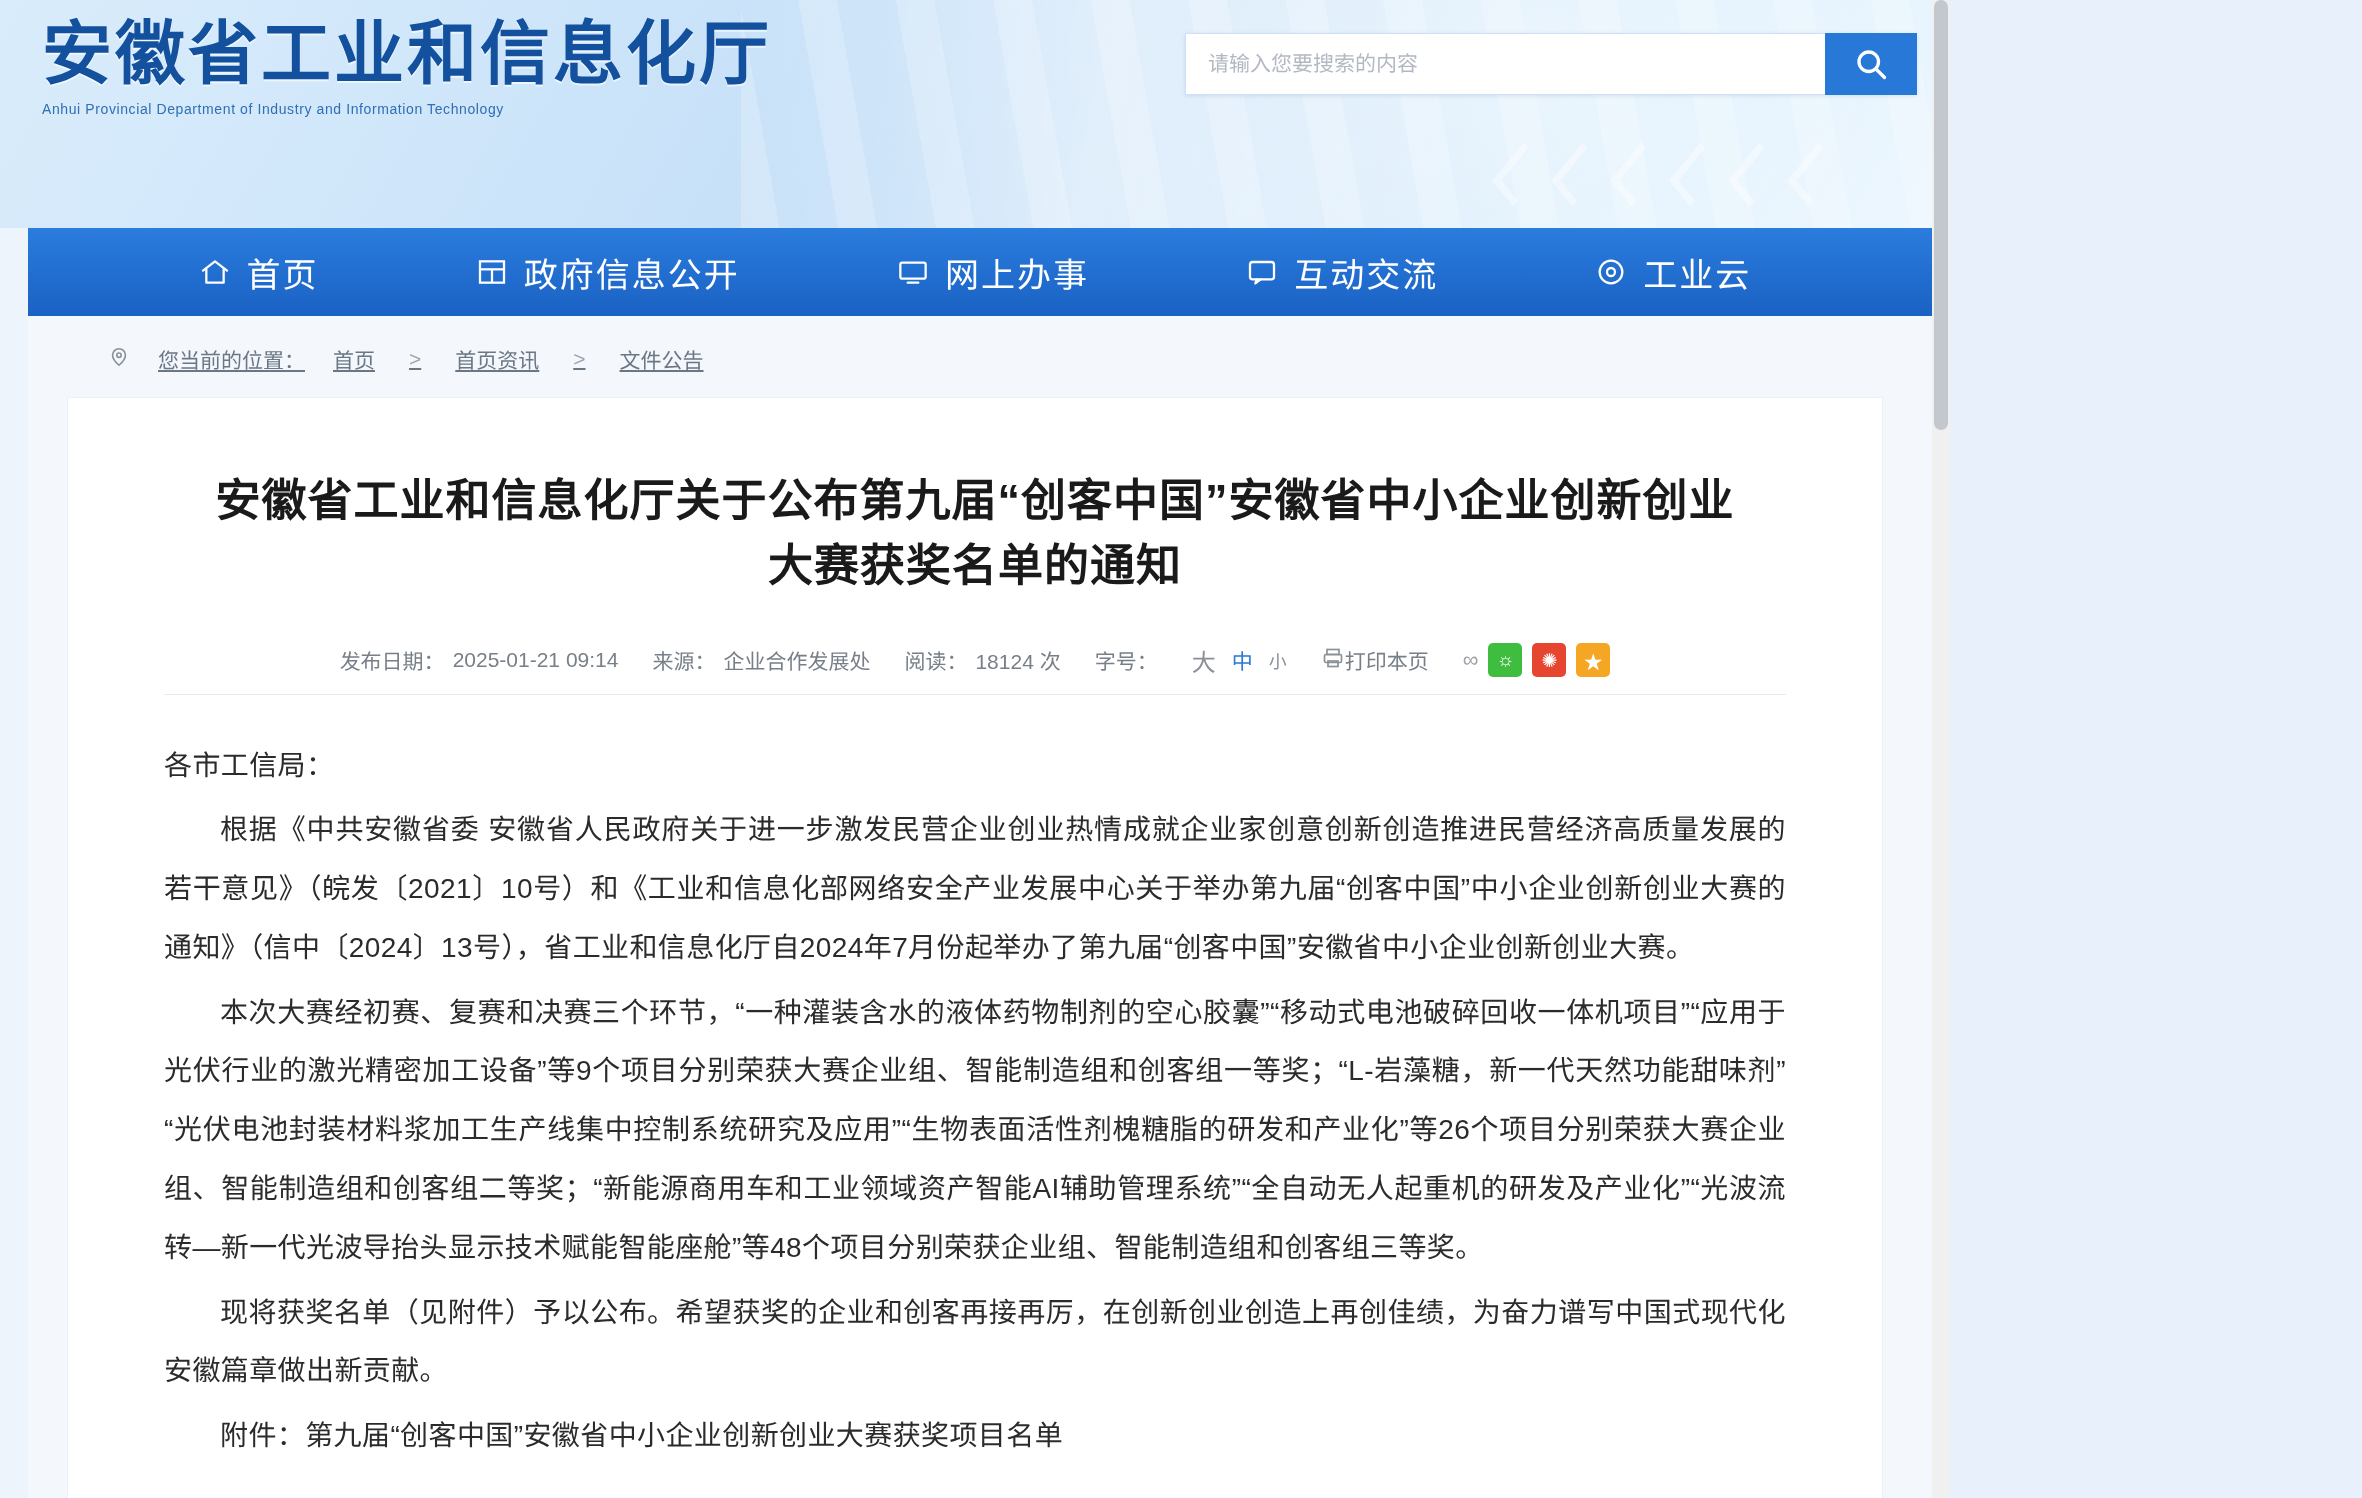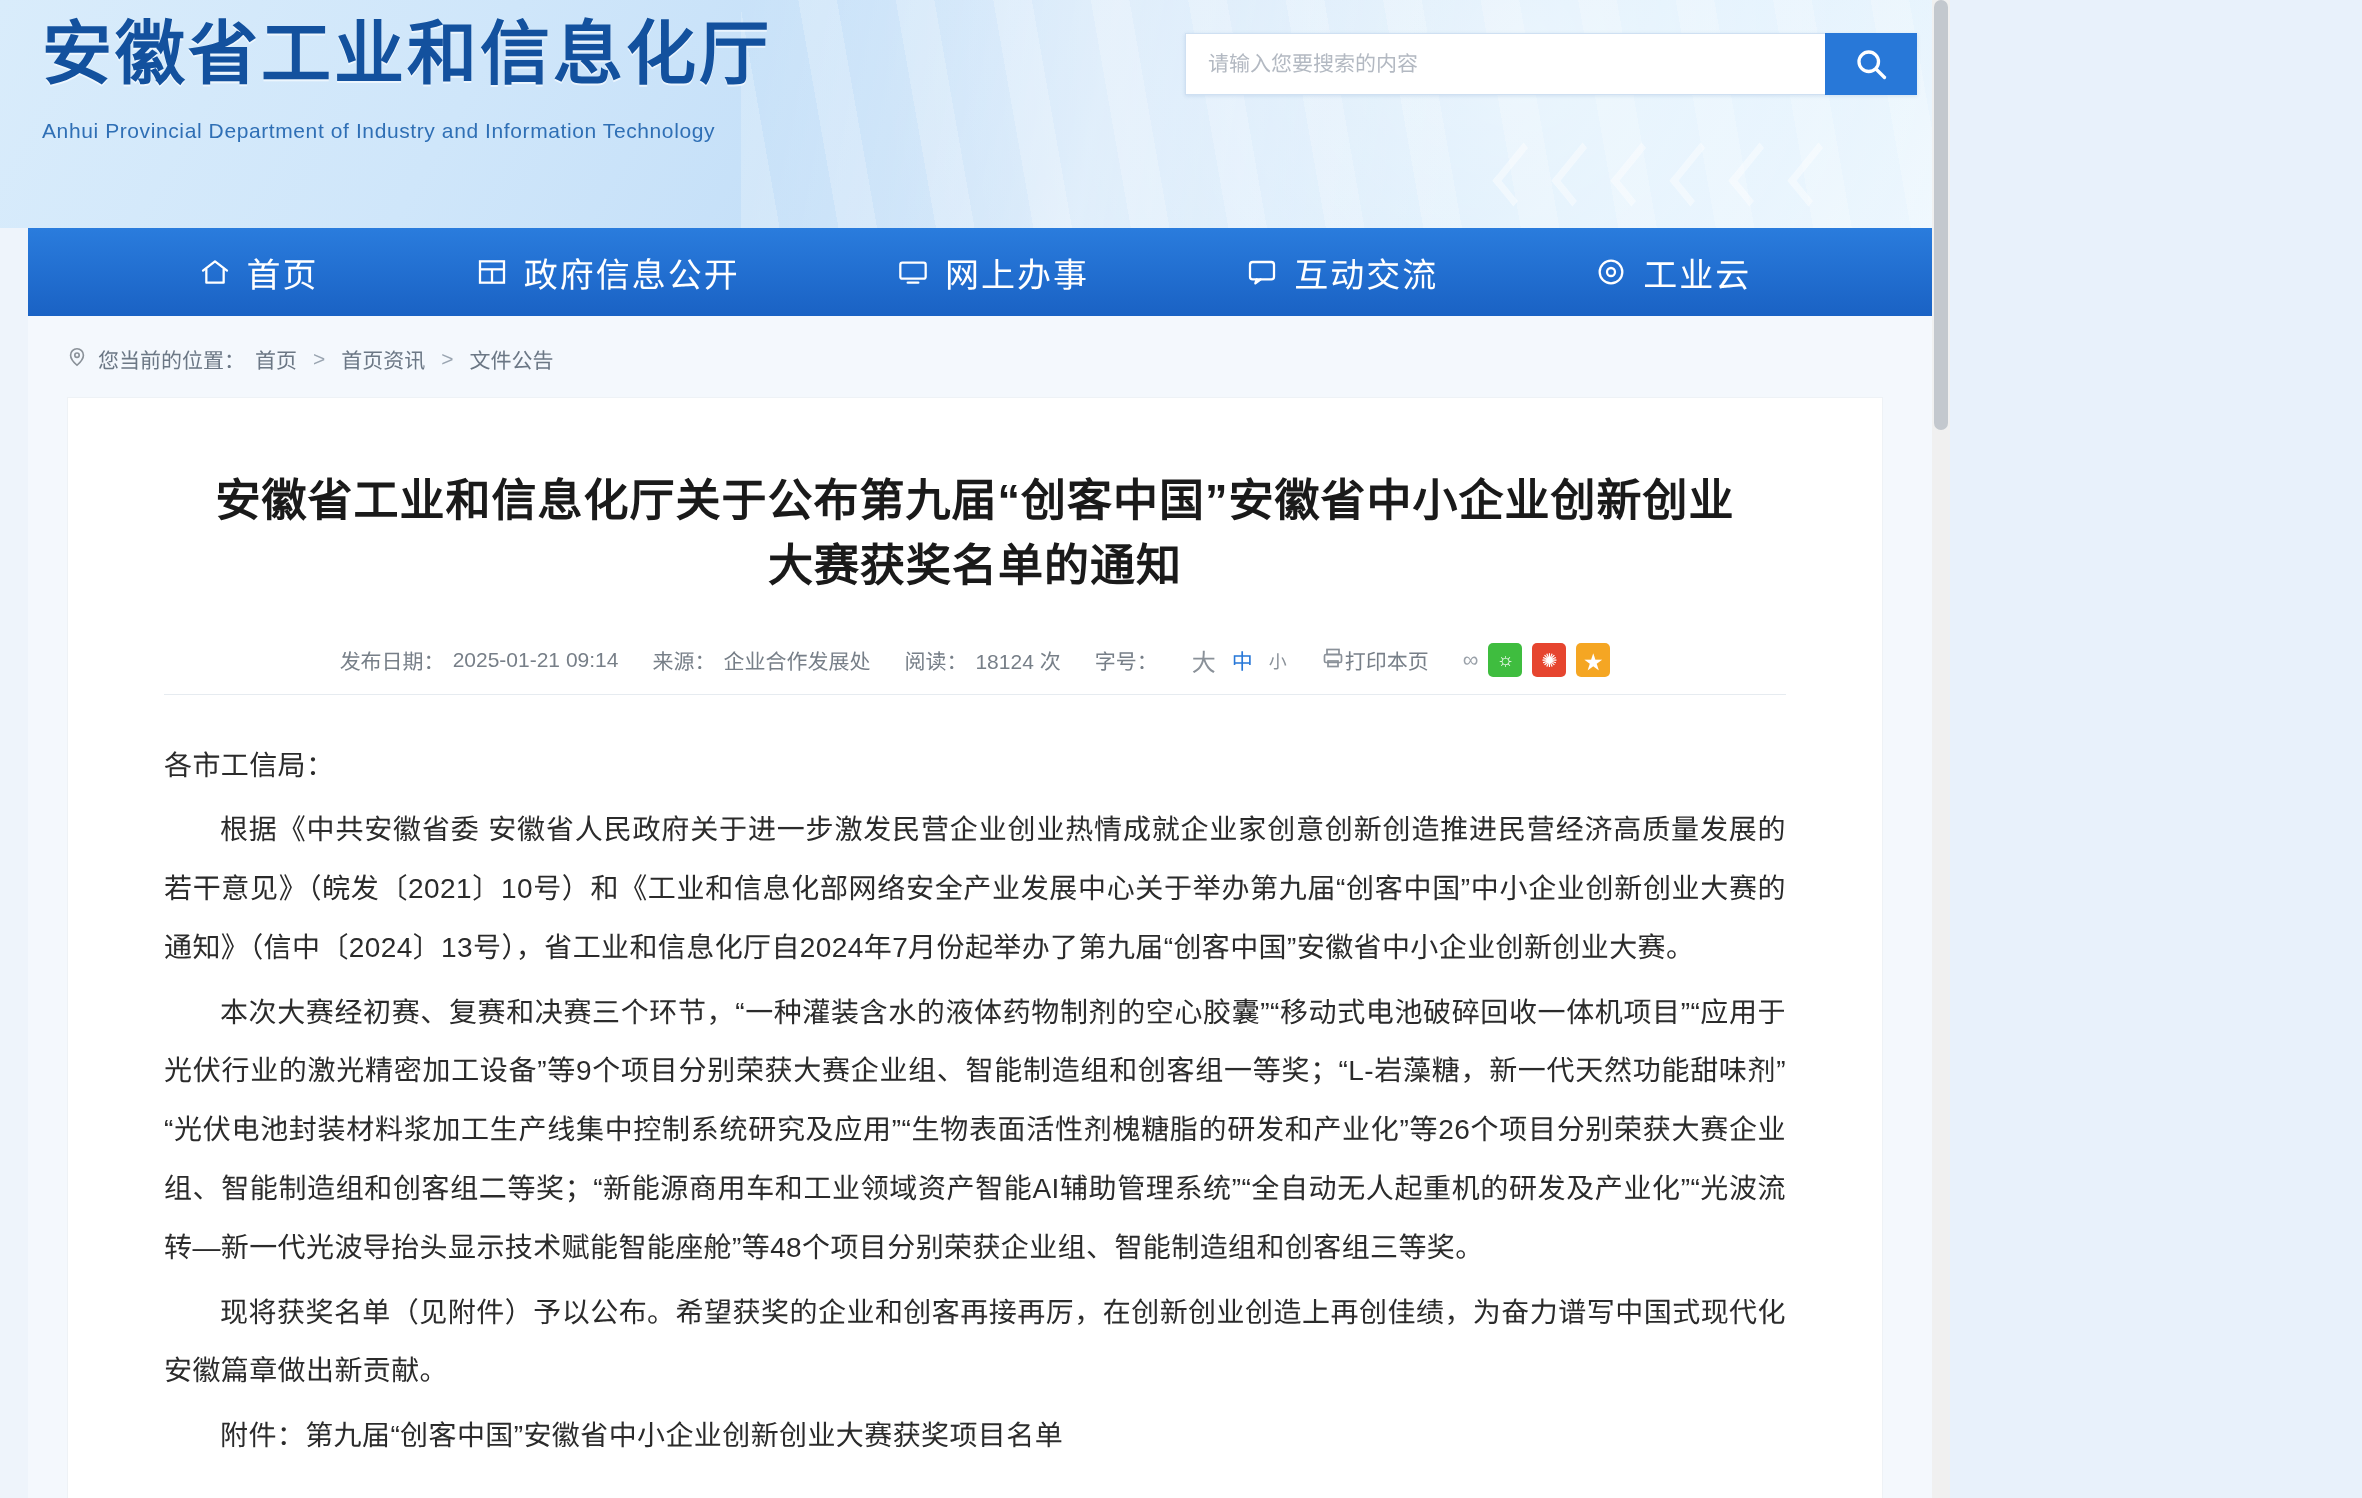--- a/index.html
+++ b/index.html
@@ -61,22 +61,22 @@
   .site-title .cn {
     font-size: 70px;
     font-weight: bold;
     letter-spacing: 3px;
     color: #13519e;
     line-height: 1.15;
     text-shadow: 0 2px 0 rgba(255,255,255,.6);
     white-space: nowrap;
   }
   .site-title .en {
-    margin-top: 24px;
-    font-size: 21px;
+    margin-top: 6px;
+    font-size: 14px;
     letter-spacing: .6px;
     color: #2f6fb5;
     white-space: nowrap;
   }
 
   
   .search-box {
     position: absolute;
     right: 33px;
     top: 33px;
@@ -134,24 +134,25 @@
 
   
   .content-wrap {
     background: #f4f8fd;
     min-height: 1182px;
     padding: 0 0 0 0;
   }
   .breadcrumb {
     display: flex;
     align-items: center;
-    gap: 10px;
+    gap: 28px;
     font-size: 21px;
     color: #6b7785;
-    padding: 28px 0 24px 66px;
+    padding: 28px 0 24px 108px;
+    text-decoration: underline;
   }
   .breadcrumb a { color: #6b7785; text-decoration: none; }
   .breadcrumb .sep { color: #9aa5b1; margin: 0 6px; }
 
   .article-card {
     background: #ffffff;
     margin: 0 68px;
     padding: 54px 96px 40px 96px;
     box-sizing: border-box;
     min-height: 1020px;

